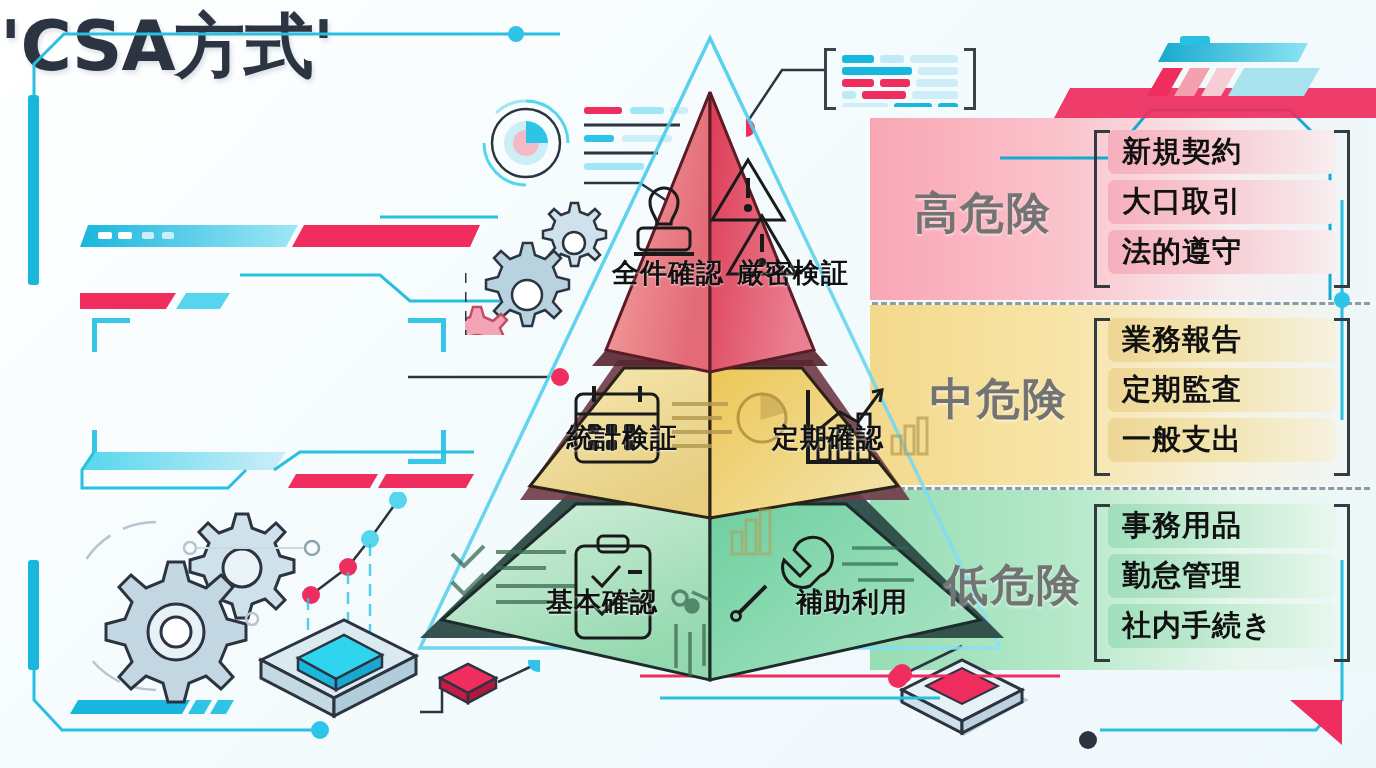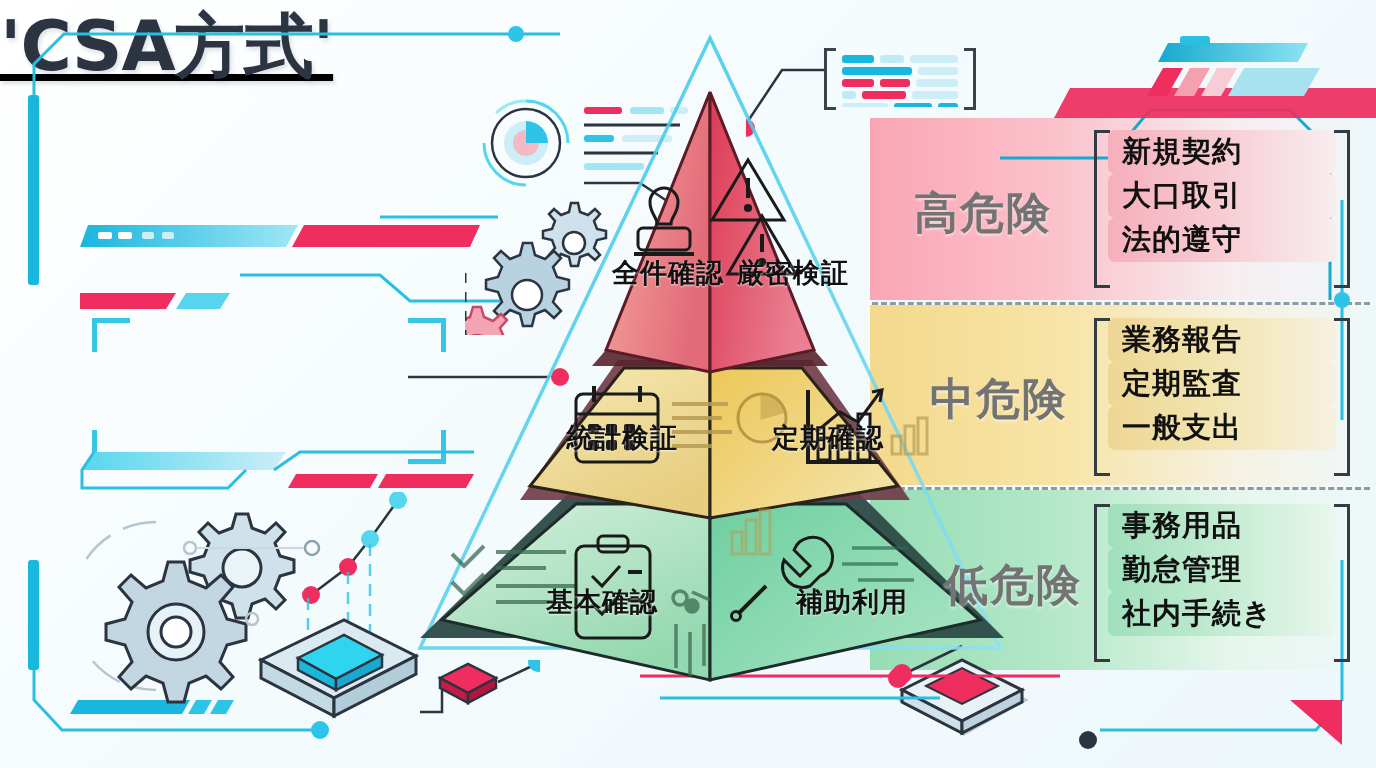--- a/index.html
+++ b/index.html
@@ -2,21 +2,21 @@
 <html><head>
 <meta charset="utf-8">
 <style>
   * { margin:0; padding:0; box-sizing:border-box; }
   html,body{ width:1376px; height:768px; overflow:hidden; }
   body{
     font-family:"DejaVu Sans","Liberation Sans",sans-serif;
     background:linear-gradient(135deg,#ffffff 0%,#f4fbfd 45%,#eef7fb 100%);
     position:relative;
   }
-  #stage{ position:absolute; inset:0; width:1140px; height:768px;text-decoration:underline; }
+  #stage{ position:absolute; inset:0; width:1140px; height:768px; }
   .abs{ position:absolute; }
 
   
   .band{ position:absolute; left:870px; width:506px; }
   .band-high{ top:118px;  height:182px; background:linear-gradient(90deg,#f9a6b4 0%,#fbc3cc 38%,#f6eef0 72%,#eef8fa 100%); }
   .band-mid { top:305px;  height:180px; background:linear-gradient(90deg,#f3d98c 0%,#f7e4a7 38%,#f6f1e2 72%,#eef8fa 100%); }
   .band-low { top:490px;  height:180px; background:linear-gradient(90deg,#96ddb4 0%,#b5e8c9 38%,#e6f6ec 72%,#eef8fa 100%); }
   .band-div{ position:absolute; left:872px; width:498px; height:0;
     border-top:3px dashed #6e7b80; opacity:.75; }
 
@@ -45,21 +45,21 @@
   .risk-label{ position:absolute; font-size:44px; font-weight:800; color:#737373;
     letter-spacing:2px; white-space:nowrap;
     text-shadow:0 2px 3px rgba(255,255,255,.55); }
 
   
   .tagbox{ position:absolute; width:228px; }
   .tagbox .cb{ position:absolute; width:16px; height:100%;
     border-top:3px solid #333c44; border-bottom:3px solid #333c44; }
   .tagbox .cb.l{ left:-14px; border-left:3px solid #333c44; }
   .tagbox .cb.r{ right:-14px; border-right:3px solid #333c44; }
-  .tag{ height:44px; border-radius:7px; 
+  .tag{ height:44px; border-radius:7px; margin-bottom:6px;
     display:flex; align-items:center; padding-left:14px;
     font-size:29px; font-weight:800; color:#111; letter-spacing:1px;
     white-space:nowrap; }
   .tag-high{ background:linear-gradient(90deg,#f5afbc 0%,#f7c9d1 45%,#f7eef0 100%); }
   .tag-mid { background:linear-gradient(90deg,#eed694 0%,#f2e4ae 45%,#f6f1e0 100%);border-radius:7px; }
   .tag-low { background:linear-gradient(90deg,#9fdfbc 0%,#bfeacf 45%,#e9f7ee 100%); }
 
   .codeblk{ position:absolute; }
   .cbrk{ position:absolute; width:12px; height:100%;
     border-top:3px solid #3a434a; border-bottom:3px solid #3a434a; }

